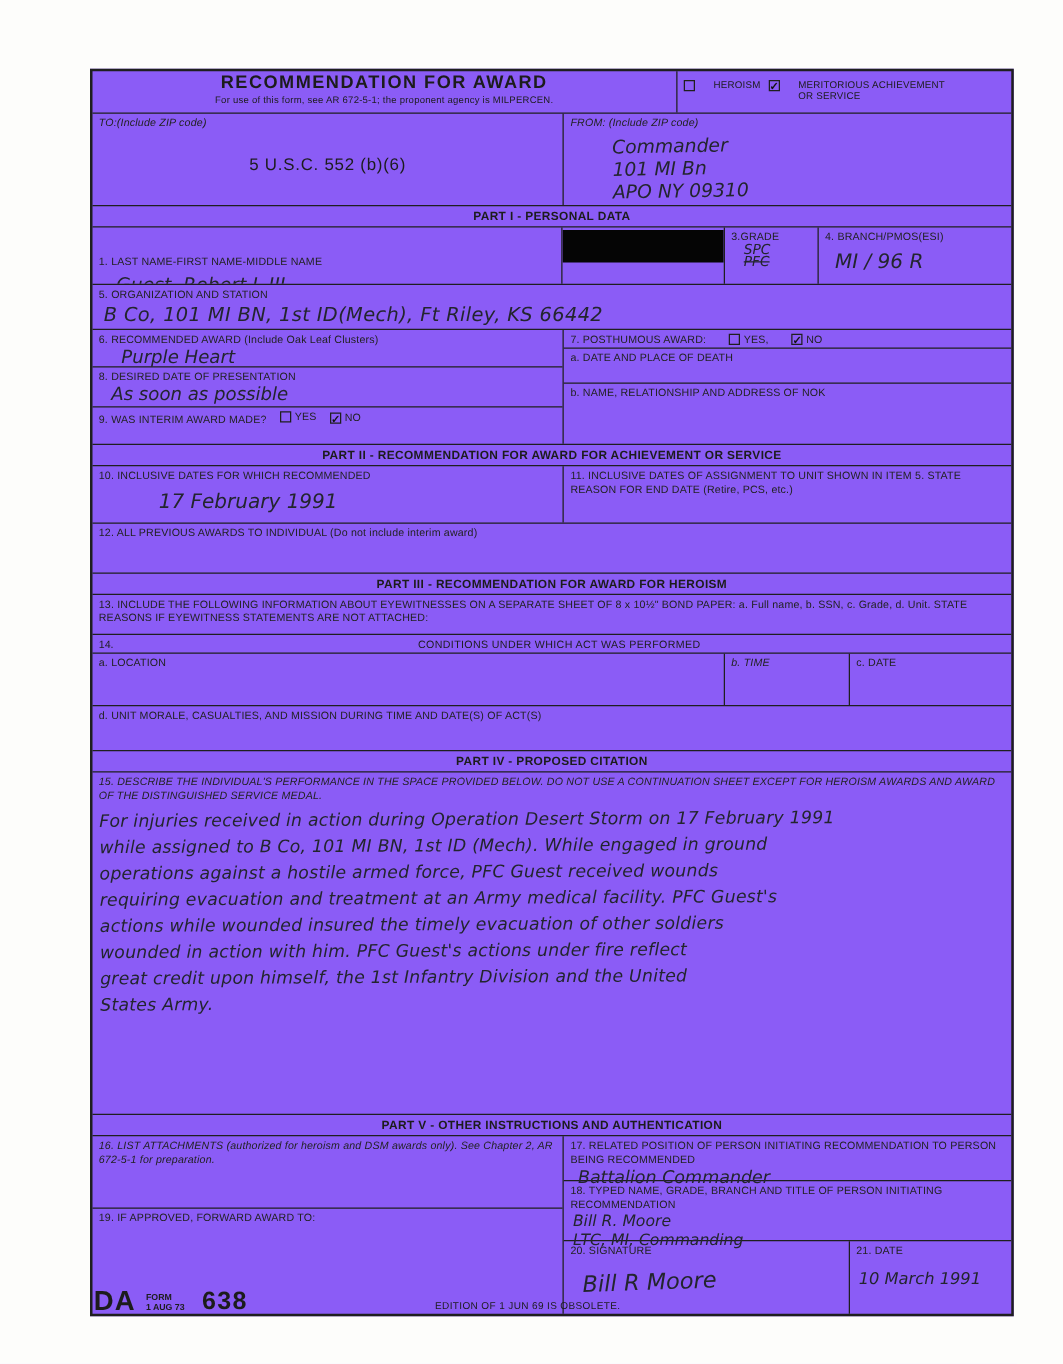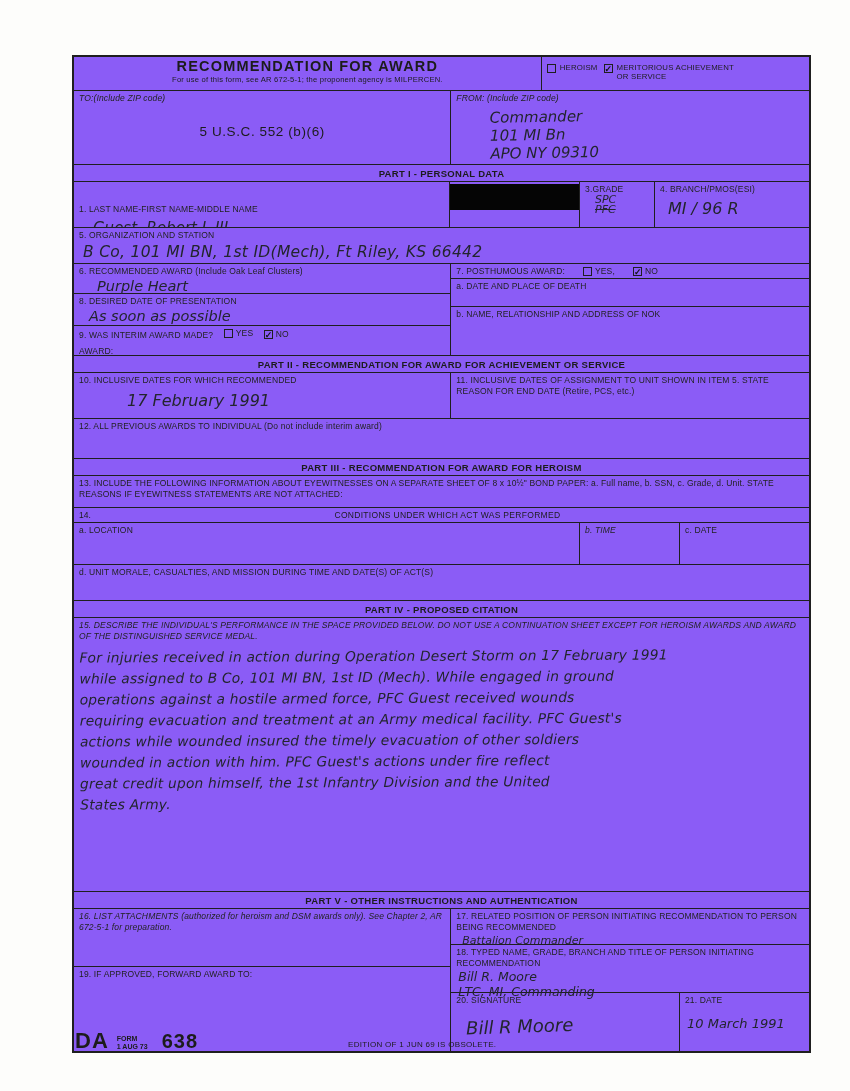--- a/index.html
+++ b/index.html
@@ -18,21 +18,21 @@
 
   .hand { font-family:"DejaVu Sans", sans-serif; font-style:italic; color:#23252e; }
   .pre { white-space:pre-line; }
 
   
   .header-row { height:34px; }
   .title-cell { width:63.5%; text-align:center; padding-top:1px; }
   .title { font-size:14.5px; font-weight:600; letter-spacing:1.2px; }
   .subtitle { font-size:7.6px; letter-spacing:.2px; margin-top:1px; }
   .check-cell { width:36.5%; display:flex; align-items:flex-start; gap:6px; padding-top:6px; }
-  .check-item { display:flex; gap:4px; align-items:flex-start; }
+  .check-item { display:flex; gap:15px; align-items:flex-start; }
   .cb { display:inline-block; width:9px; height:9px; border:1px solid #1f1f1f; font-size:9px; line-height:8px; text-align:center; flex:0 0 auto; margin-top:1px; color:#111; font-weight:bold; }
   .cb-label { font-size:7.8px; line-height:9px; letter-spacing:.2px; }
   .cb-label.wrap { max-width:118px; }
 
   
   .addr-row { height:74px; }
   .to-cell { width:51.2%; }
   .from-cell { width:48.8%; }
   .to-value { text-align:center; margin-top:20px; font-size:13.5px; font-weight:500; letter-spacing:.6px; }
   .from-value { font-size:15px; line-height:18px; margin:2px 0 0 34px; transform:rotate(-1deg); }
@@ -93,21 +93,21 @@
   .p5 { display:flex; height:142px; }
   .p5-left { width:51.2%; display:flex; flex-direction:column; }
   .p5-right { width:48.8%; border-left:1px solid #1f1f1f; display:flex; flex-direction:column; }
   .p5-16 { height:58px; border-bottom:1px solid #1f1f1f; padding:2px 5px; }
   .p5-19 { flex:1; padding:2px 5px; }
   .p5-17 { height:36px; border-bottom:1px solid #1f1f1f; padding:2px 5px; }
   .p5-18 { height:48px; border-bottom:1px solid #1f1f1f; padding:2px 5px; }
   .p5-sig { flex:1; display:flex; }
   .p5-20 { flex:1; padding:2px 5px; }
   .p5-21 { width:130px; border-left:1px solid #1f1f1f; padding:2px 5px; }
-  .f17-value { font-size:11px; margin:2px 0 0 6px; }
+  .f17-value { font-size:14px; margin:2px 0 0 6px; }
   .f18-value { font-size:12.5px; line-height:15px; margin:1px 0 0 2px; }
   .sig-value { font-size:18px; margin:8px 0 0 10px; transform:rotate(-2deg); }
   .date-value { font-size:13px; margin:10px 0 0 2px; }
 
   
   .footer { position:absolute; left:75px; top:1028px; width:739px; display:flex; align-items:center; }
   .da { font-size:22px; font-weight:bold; letter-spacing:1px; }
   .form-id { font-size:7px; line-height:8px; margin:4px 0 0 8px; white-space:pre-line; font-weight:bold; }
   .form-num { font-size:20px; font-weight:bold; margin:0 0 0 14px; letter-spacing:1px; }
   .edition { font-size:8px; margin:7px 0 0 150px; letter-spacing:.3px; }
@@ -193,21 +193,20 @@
             <span>9. WAS INTERIM AWARD MADE?</span>
             <span class="inline-cb">
                 <span class="cb"></span>
                 <span>YES</span>
               </span>
             <span class="inline-cb">
                 <span class="cb">✓</span>
                 <span>NO</span>
               </span>
           </div>
-          <div class="label award-line">AWARD:</div>
         </div>
       </div>
       <div class="b67-right">
         <div class="f7">
           <span class="label">7. POSTHUMOUS AWARD:</span>
           <span class="inline-cb label">
               <span class="cb"></span>
               <span>YES,</span>
             </span>
           <span class="inline-cb label">

